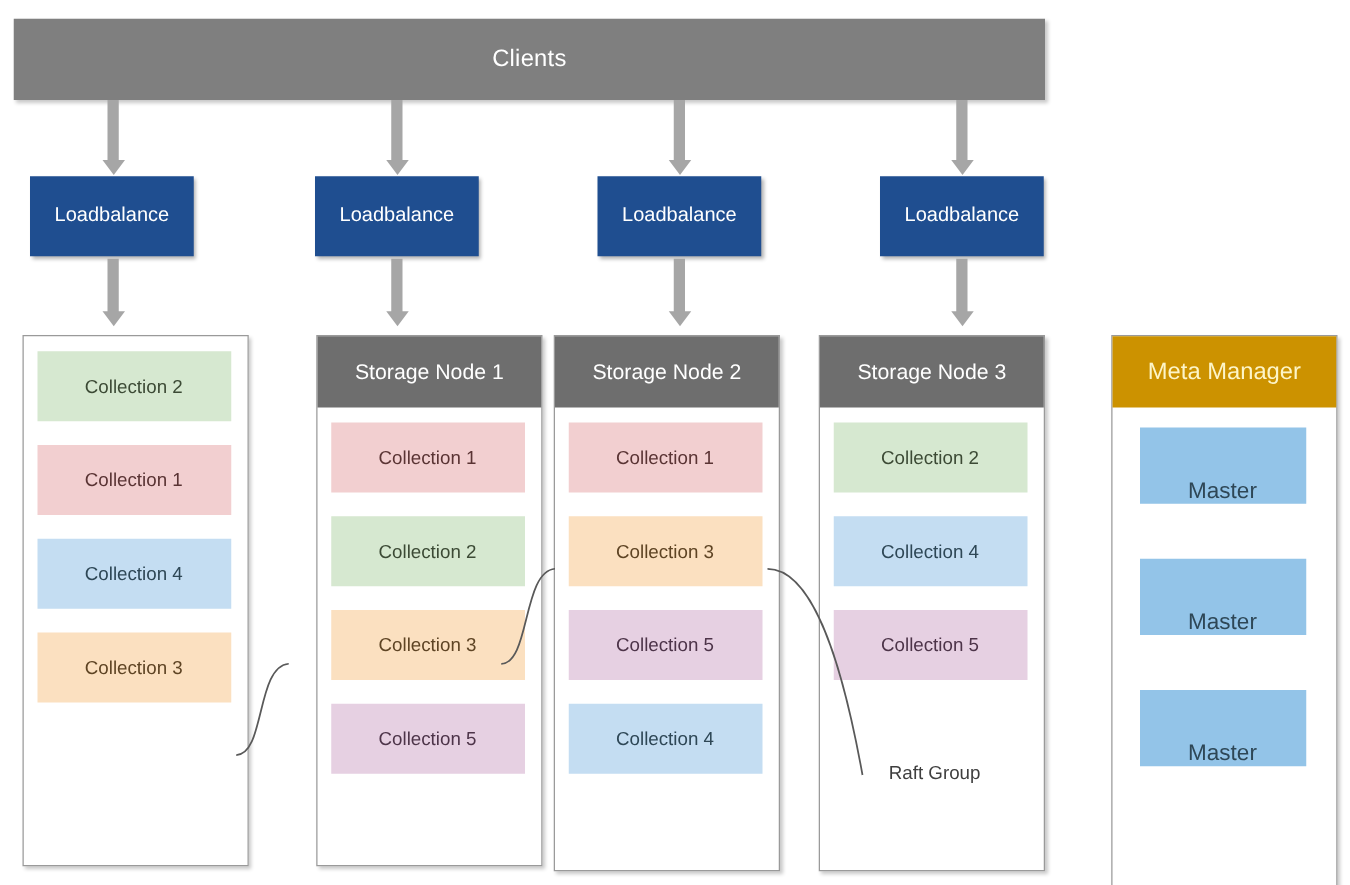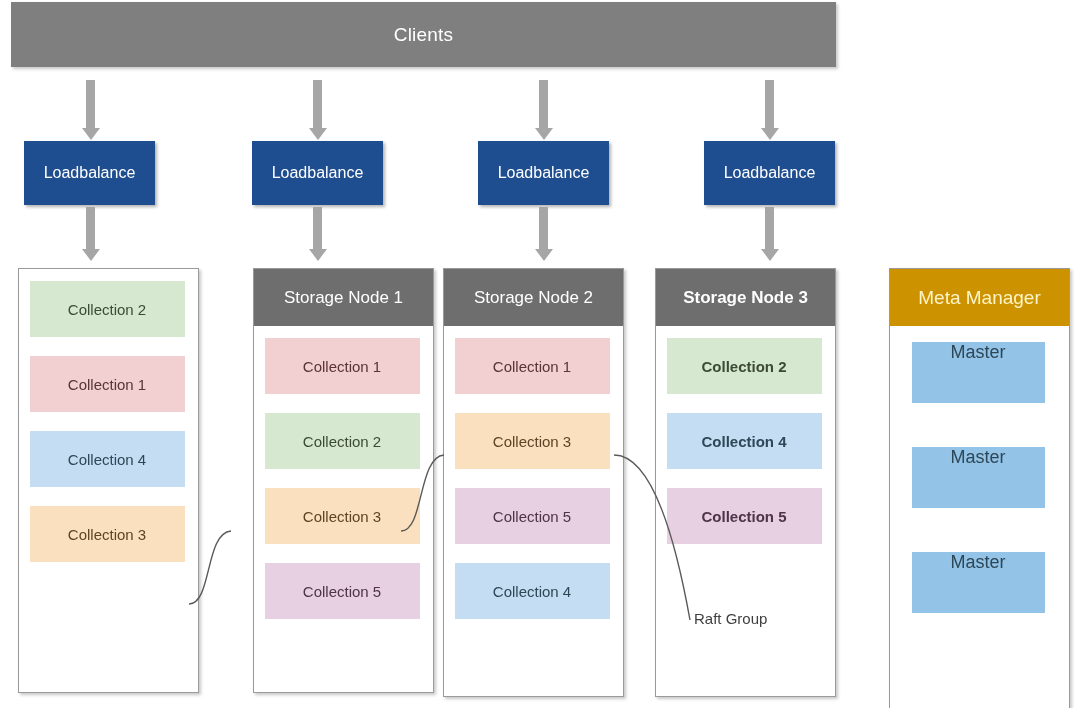--- a/index.html
+++ b/index.html
@@ -15,21 +15,21 @@
   #canvas {
     position: relative;
     width: 1080px;
     height: 708px;
     background: #ffffff;
     overflow: hidden;
   }
   .clients-bar {
     position: absolute;
     left: 11px;
-    top: 2px;
+    top: 15px;
     width: 825px;
     height: 65px;
     background: #7f7f7f;
     display: flex;
     align-items: center;
     justify-content: center;
     color: #ffffff;
     font-size: 19px;
     letter-spacing: 0.2px;
     box-shadow: 2px 2px 3px rgba(0,0,0,0.22);
@@ -102,30 +102,30 @@
     font-size: 15px;
     box-sizing: border-box;
   }
   .master {
     width: 133px;
     height: 61px;
     margin: 0 auto;
     background: #93c4e8;
     color: #2e4756;
     display: flex;
-    align-items: flex-start;
+    align-items: flex-end;
     justify-content: center;
     font-size: 18px;
     box-sizing: border-box;
   }
   .master-wrap { padding-top: 16px; }
   .master-gap { height: 44px; }
   .raft-label {
     position: absolute;
-    left: 694px;
+    left: 711px;
     top: 610px;
     font-size: 15px;
     color: #3f3f3f;
     white-space: nowrap;
   }
   #links {
     position: absolute;
     left: 0;
     top: 0;
     width: 1080px;
@@ -219,21 +219,21 @@
       </div>
       <div class="coll" style="background:#e6d0e2; color:#4d3449;">
         <span>Collection 5</span>
       </div>
       <div class="coll" style="background:#c4ddf2; color:#2e4756;">
         <span>Collection 4</span>
       </div>
     </div>
   </div>
 
-  <div class="node" style="left:655px; top:268px; height:429px;font-weight:bold;">
+  <div class="node" style="left:655px; top:268px; height:429px;">
     <div class="node-header">
       <span>Storage Node 3</span>
     </div>
     <div class="node-body">
       <div class="coll" style="background:#d6e8d0; color:#3c4a35;">
         <span>Collection 2</span>
       </div>
       <div class="coll" style="background:#c4ddf2; color:#2e4756;">
         <span>Collection 4</span>
       </div>

